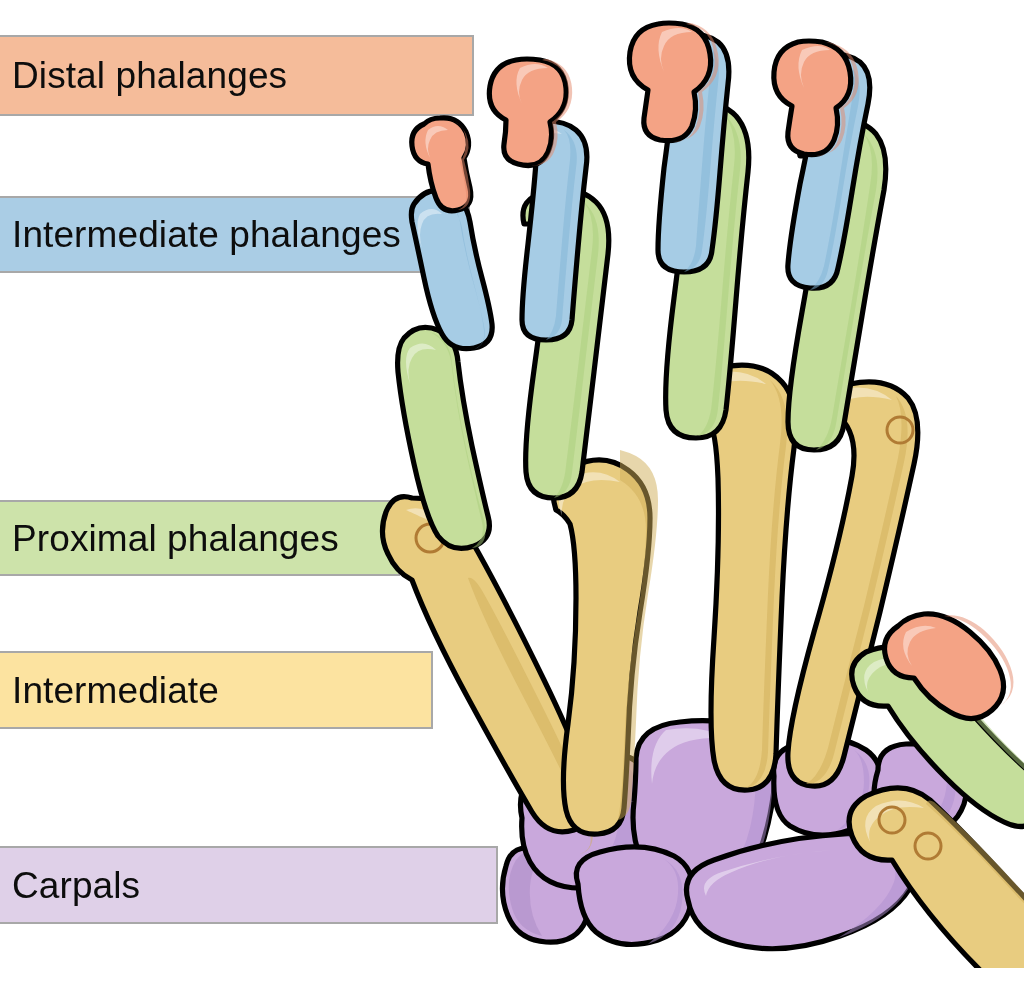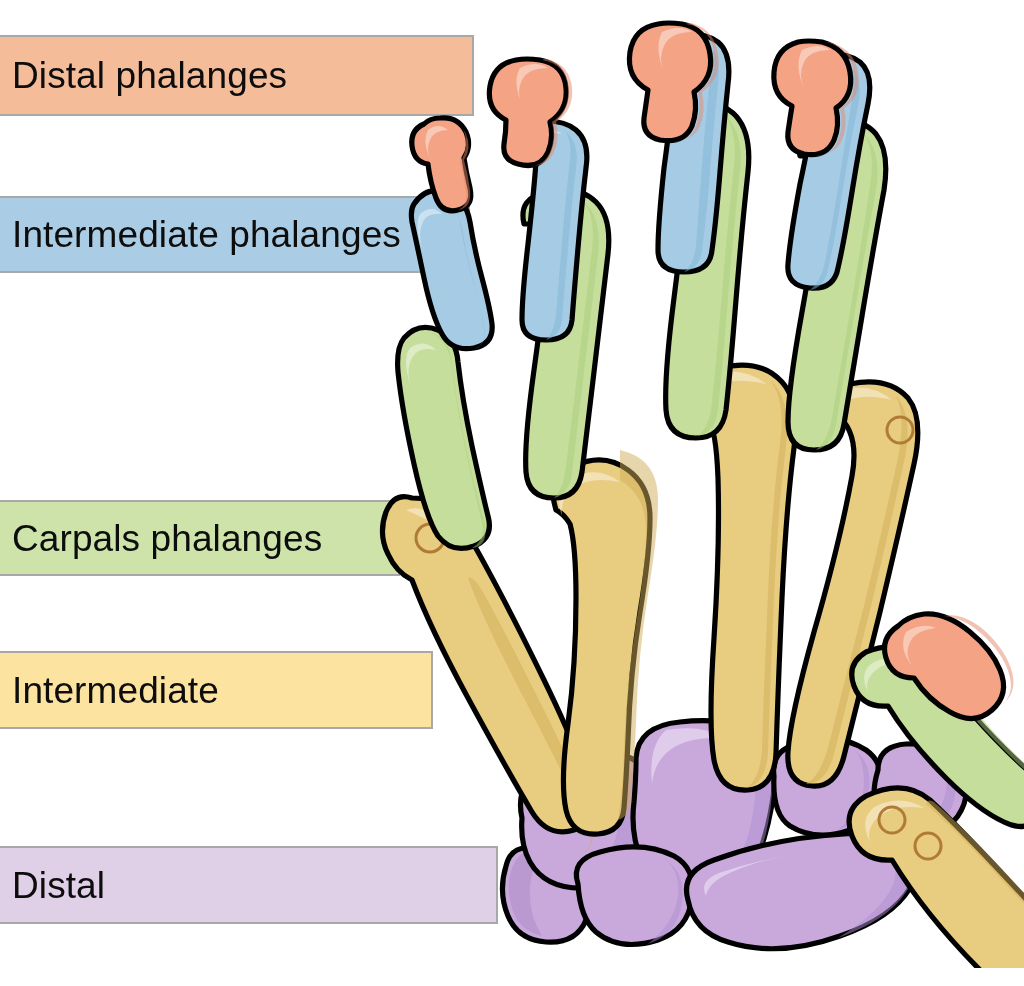--- a/index.html
+++ b/index.html
@@ -54,29 +54,29 @@
 
   <div class="legend-box" id="box-distal" style="background: rgb(245, 188, 154); border-color: rgb(168, 168, 168);">
     <span>Distal phalanges</span>
   </div>
 
   <div class="legend-box" id="box-intermediate" style="background: rgb(170, 205, 229); border-color: rgb(168, 168, 168);">
     <span>Intermediate phalanges</span>
   </div>
 
   <div class="legend-box" id="box-proximal" style="background: rgb(205, 227, 170); border-color: rgb(168, 168, 168);">
-    <span>Carpals phalanges</span>
+    <span>Proximal phalanges</span>
   </div>
 
   <div class="legend-box" id="box-metacarpals" style="background: rgb(252, 227, 160); border-color: rgb(168, 168, 168);">
     <span>Intermediate</span>
   </div>
 
   <div class="legend-box" id="box-carpals" style="background: rgb(223, 208, 232); border-color: rgb(168, 168, 168);">
-    <span>Distal</span>
+    <span>Carpals</span>
   </div>
 
   <div id="hand-figure">
     <svg viewBox="0 0 654 950" xmlns="http://www.w3.org/2000/svg">
       <defs>
         <style>
           .bone   { stroke:#000; stroke-width:5.2; stroke-linejoin:round; stroke-linecap:round; }
           .shade  { stroke:none; opacity:.5; }
           .hilite { stroke:none; fill:#ffffff; opacity:.42; }
           .sesa   { fill:none; stroke:#B07B34; stroke-width:3; }

